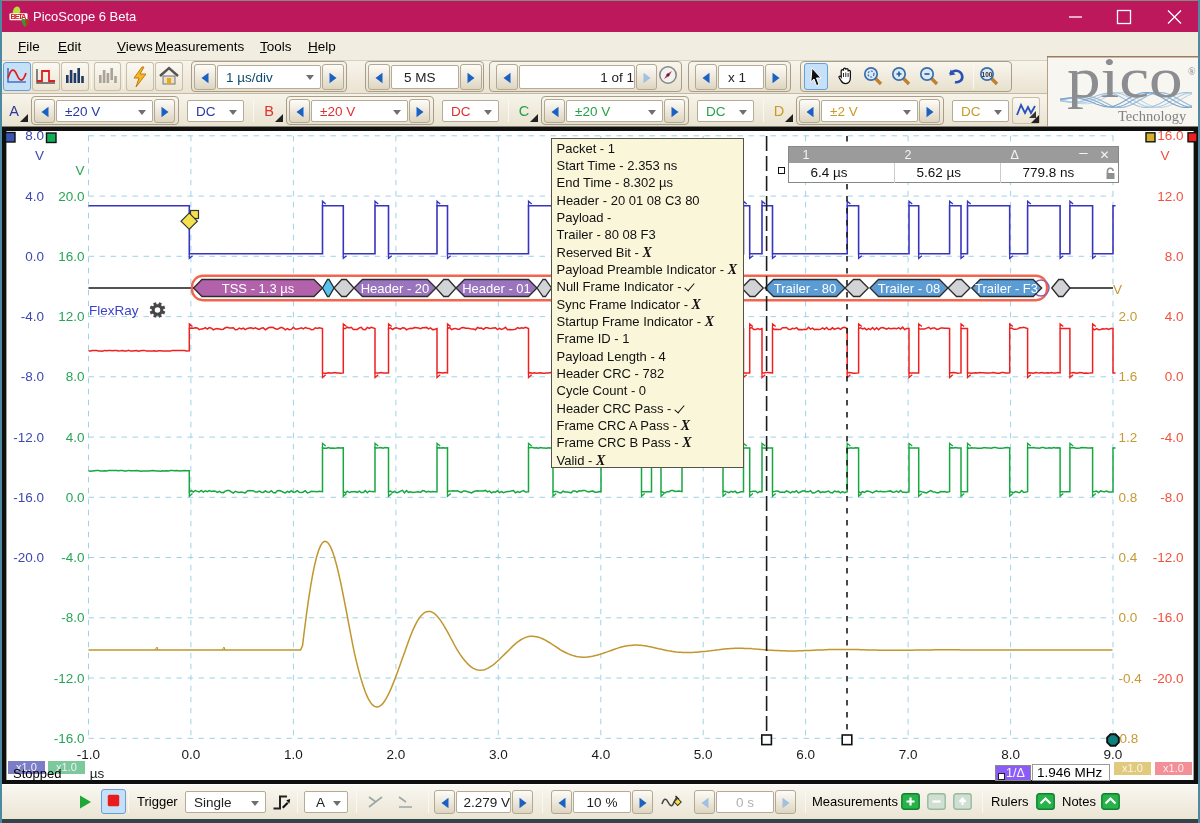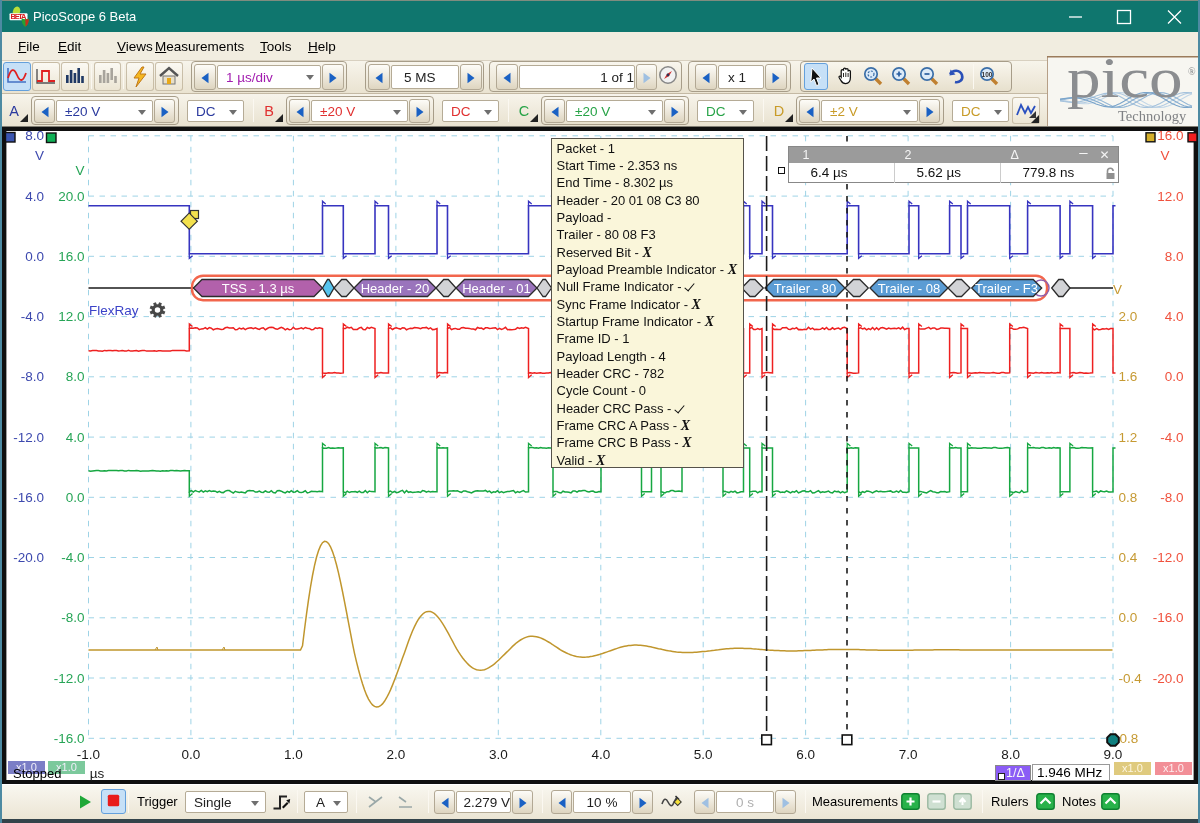--- a/index.html
+++ b/index.html
@@ -1,18 +1,18 @@
 <!DOCTYPE html>
 <html><head><meta charset="utf-8">
 <style>
 *{margin:0;padding:0;box-sizing:border-box}
 body{width:1200px;height:823px;font-family:"Liberation Sans",sans-serif;overflow:hidden;background:#e8e4d8}
 .abs{position:absolute}
 #win{position:relative;width:1200px;height:823px}
-#title{position:absolute;left:0;top:0;width:100%;height:32px;background:#0f766e;border-top:1.5px solid #7f8c7f}
+#title{position:absolute;left:0;top:0;width:100%;height:32px;background:#be185d;border-top:1.5px solid #7f8c7f}
 #menu{position:absolute;left:0;top:32px;width:100%;height:29px;background:#f1ede0;border-bottom:1px solid #d8d0c0;font-size:13.5px}
 #tbar{position:absolute;left:0;top:61px;width:100%;height:33px;background:linear-gradient(#f7f4eb,#eae3d1);border-bottom:1px solid #c4b9a4}
 #cbar{position:absolute;left:0;top:94px;width:100%;height:32px;background:linear-gradient(#f7f4eb,#e9e2d0)}
 #scope{position:absolute;left:0;top:126px;width:100%;height:658px;background:#cfc9b8}
 #status{position:absolute;left:0;top:784px;width:100%;height:35px;background:linear-gradient(#f9f7f0,#eBe5d4);border-top:1px solid #fff}
 #bottom{position:absolute;left:0;top:819px;width:100%;height:4px;background:#33434a}
 .m{position:absolute;top:7px}
 .m u{text-decoration-thickness:1px}
 .tbtn{border:1px solid rgba(190,178,152,.8);border-radius:3px;background:linear-gradient(#fbf9f3,#ece5d3);text-align:center;padding-top:3px}
 .tbtn.sel{background:#c6e0f7;border:1px solid #64a0dc}
@@ -283,21 +283,21 @@
       </svg></div>
     <div class="abs tbtn" style="left:155px;top:62px;width:28px;height:29px"><svg width="22" height="20" viewBox="0 0 22 20">
         <path d="M2 10 L11 2 L20 10" fill="none" stroke="#555" stroke-width="2.4"></path>
         <rect x="5" y="10" width="12" height="8" fill="#e8dfc8" stroke="#777" stroke-width="1"></rect>
         <rect x="9" y="12" width="4" height="6" fill="#e8a818"></rect>
       </svg></div>
     <div class="abs grp" style="left:191px;top:61px;width:156px;height:31px"></div>
     <div class="abs spbtn" style="left:194px;top:63.5px;width:22px;height:26px"><svg width="22" height="26">
         <polygon points="13.5,7.8 13.5,18.2 6.5,13.0" fill="#1a61c4"></polygon>
       </svg></div>
-    <div class="abs wbox" style="left:217px;top:64.5px;width:104px;height:24px;color:#a21caf;padding-left:8px;font-size:13.5px;line-height:24px">1 µs/div<span class="abs" style="right:6px;top:9px;width:0;height:0;border-left:4.5px solid transparent;border-right:4.5px solid transparent;border-top:5.5px solid #6f6f6f"></span></div>
+    <div class="abs wbox" style="left:217px;top:64.5px;width:104px;height:24px;color:#0c4a6e;padding-left:8px;font-size:13.5px;line-height:24px">1 µs/div<span class="abs" style="right:6px;top:9px;width:0;height:0;border-left:4.5px solid transparent;border-right:4.5px solid transparent;border-top:5.5px solid #6f6f6f"></span></div>
     <div class="abs spbtn" style="left:322px;top:63.5px;width:22px;height:26px"><svg width="22" height="26">
         <polygon points="6.5,7.8 6.5,18.2 13.5,13.0" fill="#1a61c4"></polygon>
       </svg></div>
     <div class="abs grp" style="left:365px;top:61px;width:119px;height:31px"></div>
     <div class="abs spbtn" style="left:368px;top:63.5px;width:22px;height:26px"><svg width="22" height="26">
         <polygon points="13.5,7.8 13.5,18.2 6.5,13.0" fill="#1a61c4"></polygon>
       </svg></div>
     <div class="abs wbox" style="left:391px;top:64.5px;width:68px;height:24px;color:#222;padding-left:12px;font-size:13.5px;line-height:24px">5 MS</div>
     <div class="abs spbtn" style="left:460px;top:63.5px;width:22px;height:26px"><svg width="22" height="26">
         <polygon points="6.5,7.8 6.5,18.2 13.5,13.0" fill="#1a61c4"></polygon>

